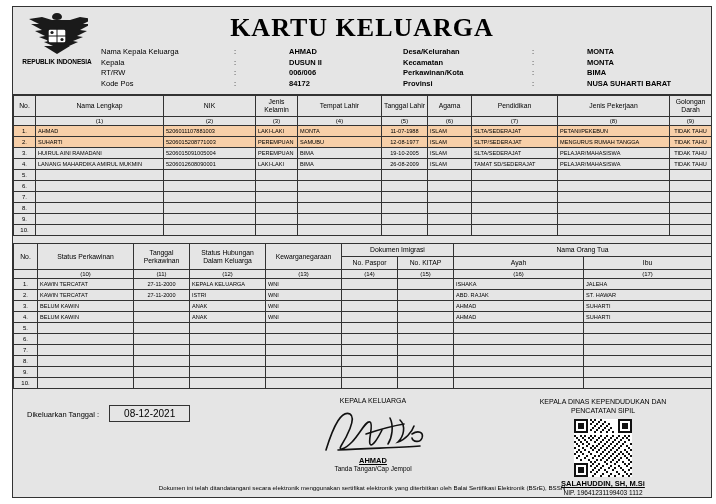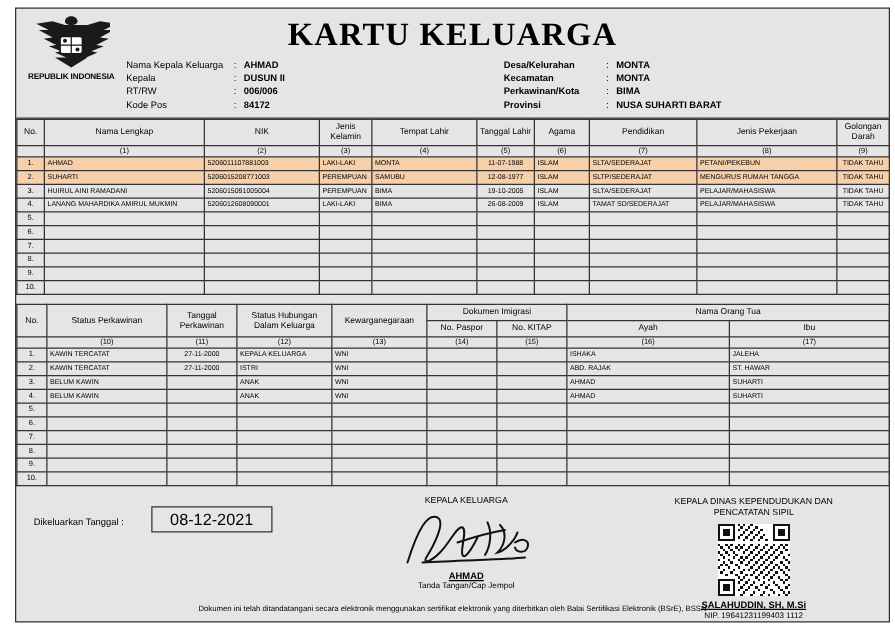--- a/index.html
+++ b/index.html
@@ -42,21 +42,21 @@
   .title .no {
     font-family:"Liberation Mono", monospace;
     font-size:15px; letter-spacing:0.5px; margin-top:1px;
   }
   .fields-left {
     position:absolute; left:88px; top:40px; font-size:7.5px; line-height:10.5px;
   }
   .fields-right {
     position:absolute; left:390px; top:40px; font-size:7.5px; line-height:10.5px;
   }
-  .frow { display:flex; }
+  .frow { display:flex;gap:47px; }
   .flabel { width:86px; }
   .fsep { width:8px; }
   .fval { font-weight:bold; }
   .fields-right .flabel { width:82px;font-weight:bold; }
   
   table { border-collapse:collapse; width:100%; table-layout:fixed; }
   td, th { border:1px solid #333; padding:0; font-size:6.5px; }
   .hcell {
     text-align:center; font-size:6.8px; font-weight:normal;
     padding:2px 1px; line-height:8px; vertical-align:middle;
@@ -65,21 +65,21 @@
   .datarow td { height:11px; padding:1px 2px; font-size:5.6px; vertical-align:middle; }
   .datarow td.c { text-align:center; }
   .emptyrow td { height:11px; }
   .tbl1 td.idx, .tbl2 td.idx { text-align:center; font-size:6px; }
   .section2 { margin-top:7px; }
   
   .footer { position:relative; height:100px; margin-top:6px; }
   .issued { position:absolute; left:14px; top:10px; font-size:7.5px; }
   .issued .box {
     display:inline-block; border:1px solid #333; padding:2px 14px;
-    margin-left:20px; font-size:13px;
+    margin-left:8px; font-size:10px;
   }
   .kepala { position:absolute; left:290px; top:2px; width:140px; text-align:center; font-size:7px; }
   .sign-name { font-size:7.5px; font-weight:bold; text-decoration:underline; }
   .sign-sub { font-size:6.5px; }
   .sigimg { height:52px; position:relative; }
   .dinas { position:absolute; left:490px; top:2px; width:200px; text-align:center; font-size:7px; line-height:9px; }
   .qr { width:58px; height:58px; margin:4px auto 2px auto; }
   .footnote {
     position:absolute; left:0; right:0; bottom:4px; text-align:center;
     font-size:6.2px;

